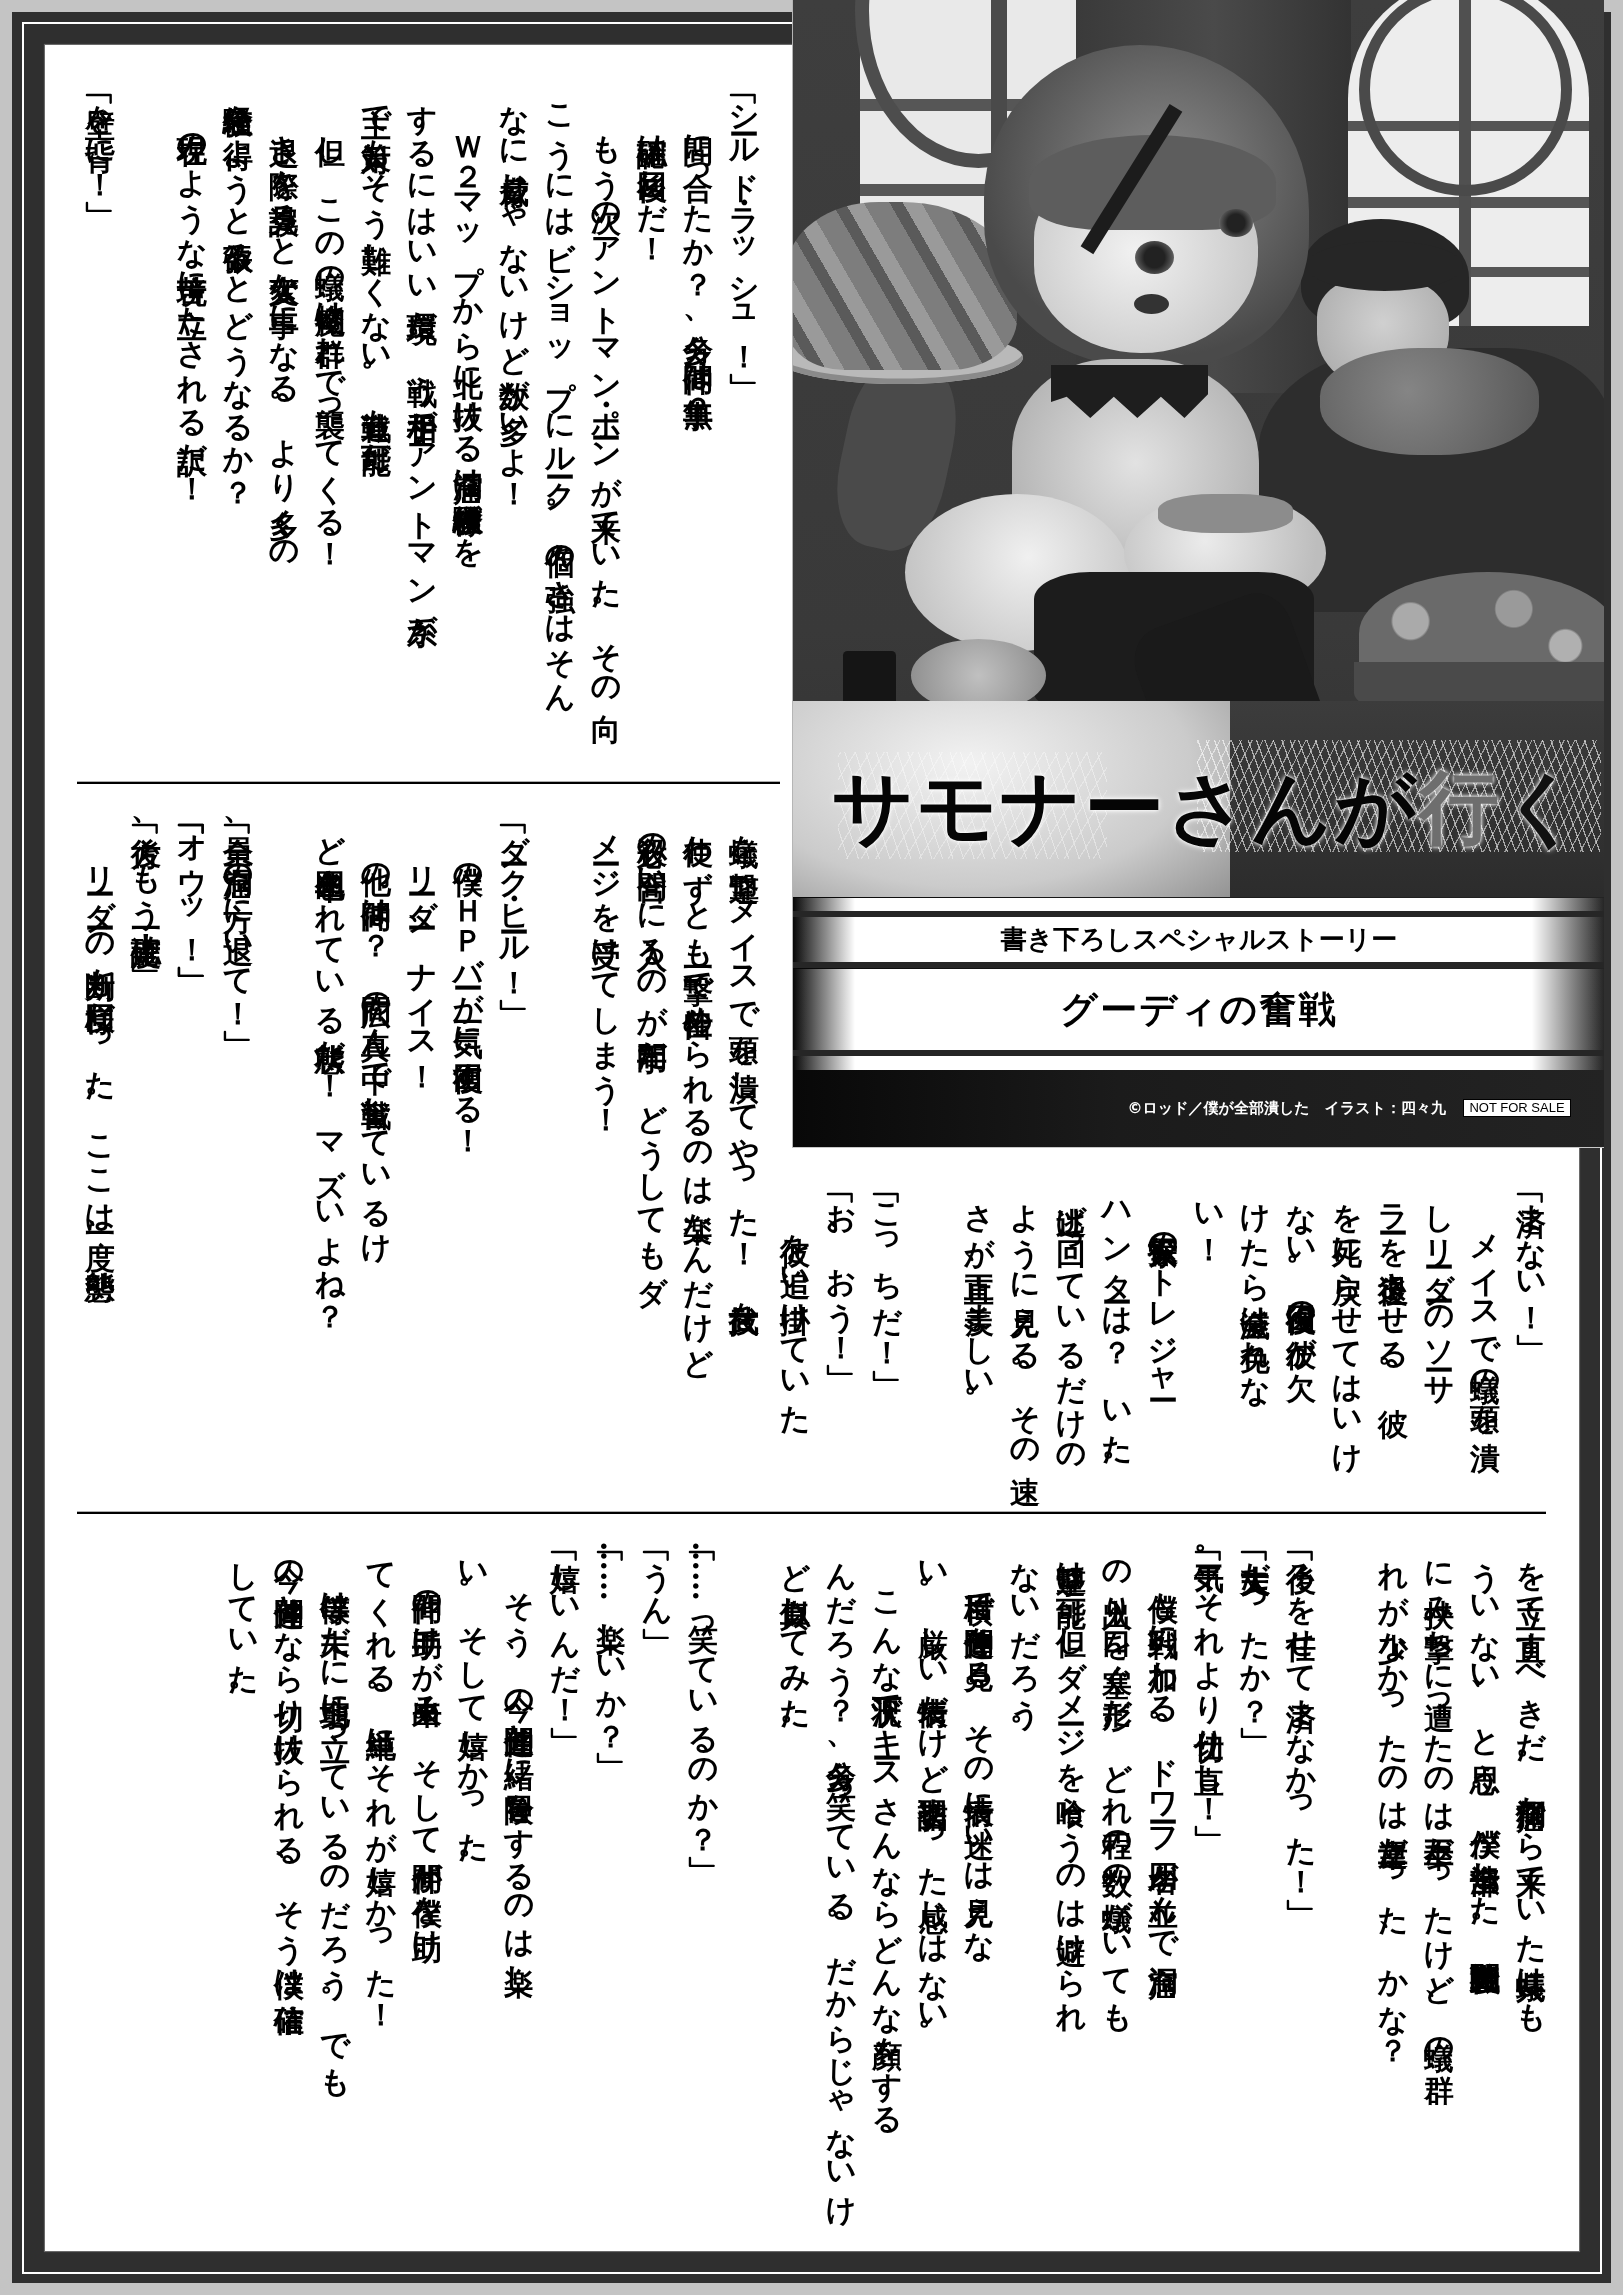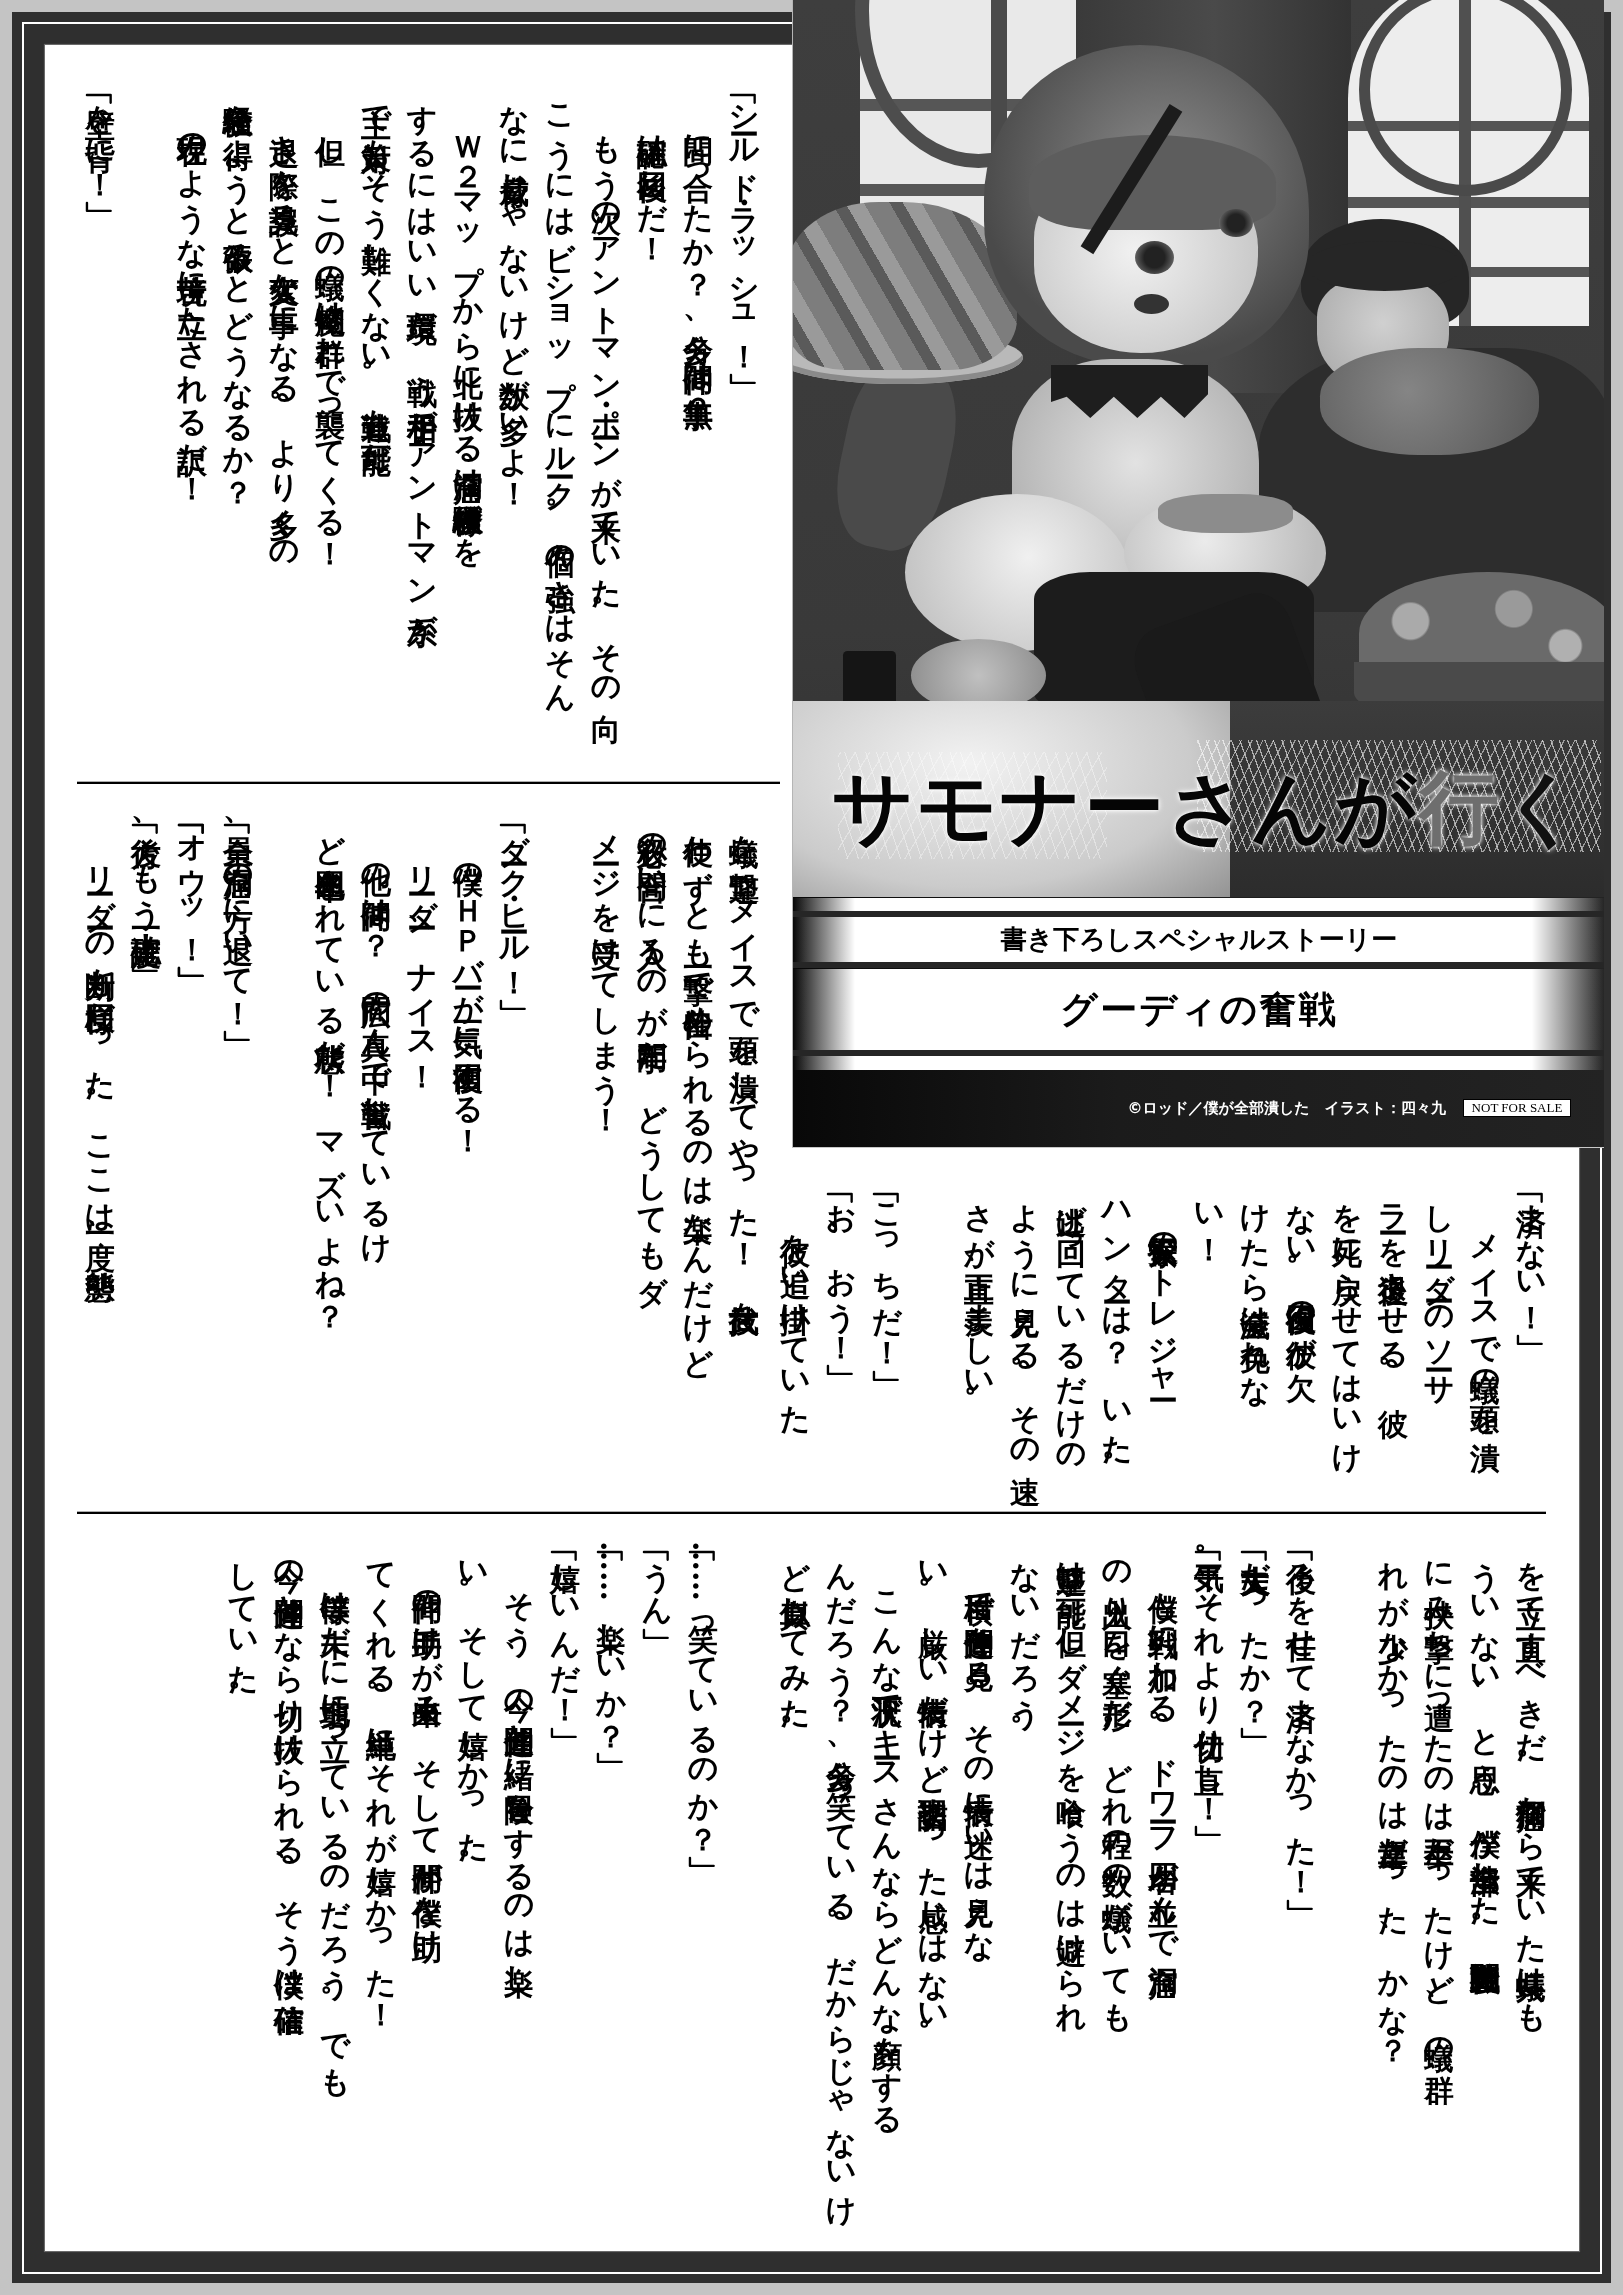--- a/index.html
+++ b/index.html
@@ -122,21 +122,21 @@
     letter-spacing:2.2px; white-space:nowrap;
   }
   .credits {
     right:158px; top:1098px; height:20px; line-height:20px;
     font-family:"DejaVu Sans","Liberation Sans",sans-serif; font-weight:700; font-size:15px; color:#fff;
     white-space:nowrap;
   }
   .badge {
     left:670px; top:1099px; width:108px; height:18px; line-height:15.7px; text-align:center;
     background:#fff; border:1.1px solid #000; box-sizing:border-box;
-    font-family:Liberation Serif, serif; font-size:13px; color:#000; white-space:nowrap;
+    font-family:Liberation Sans, sans-serif; font-size:13px; color:#000; white-space:nowrap;
   }
 </style>
 </head>
 <body>
 
 <div class="abs frame-outer"></div>
 <div class="abs frame-line"></div>
 <div class="abs content"></div>
 
 <div class="abs divider divider-top"></div>

